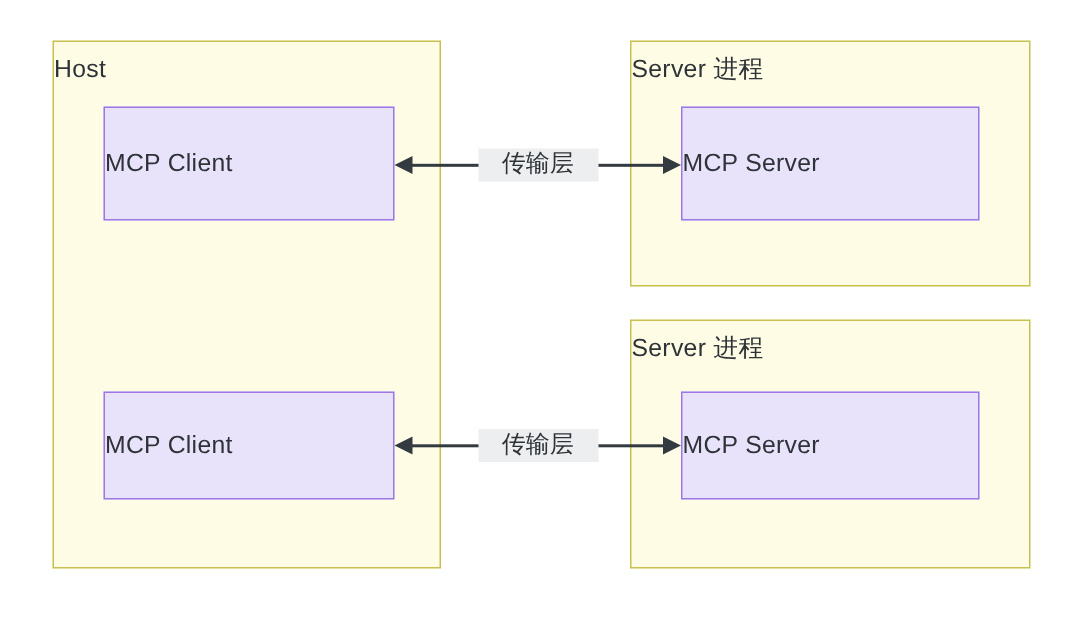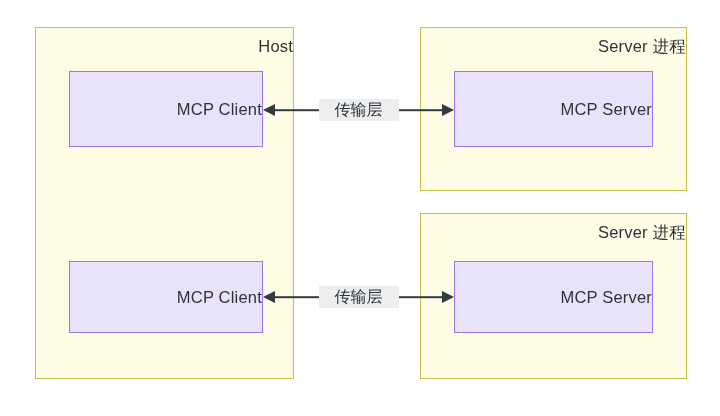--- a/index.html
+++ b/index.html
@@ -19,35 +19,35 @@
     position: absolute;
     background: #fffce6;
     border: 1.6px solid #c7c150;
     box-sizing: border-box;
   }
   .container-title {
     position: absolute;
     left: 0;
     right: 0;
     top: 8px;
-    text-align: right;
+    text-align: left;
     font-size: 16.5px;
     color: #2e3338;
     letter-spacing: 0.2px;
     line-height: 20px;
     white-space: nowrap;
   }
   .node-box {
     position: absolute;
     background: #e8e2fb;
     border: 1.6px solid #9d76e8;
     box-sizing: border-box;
     display: flex;
     align-items: center;
-    justify-content: flex-end;
+    justify-content: flex-start;
   }
   .node-label {
     font-size: 16.5px;
     color: #2e3338;
     letter-spacing: 0.2px;
     white-space: nowrap;
   }
   .connector {
     position: absolute;
     height: 2px;

